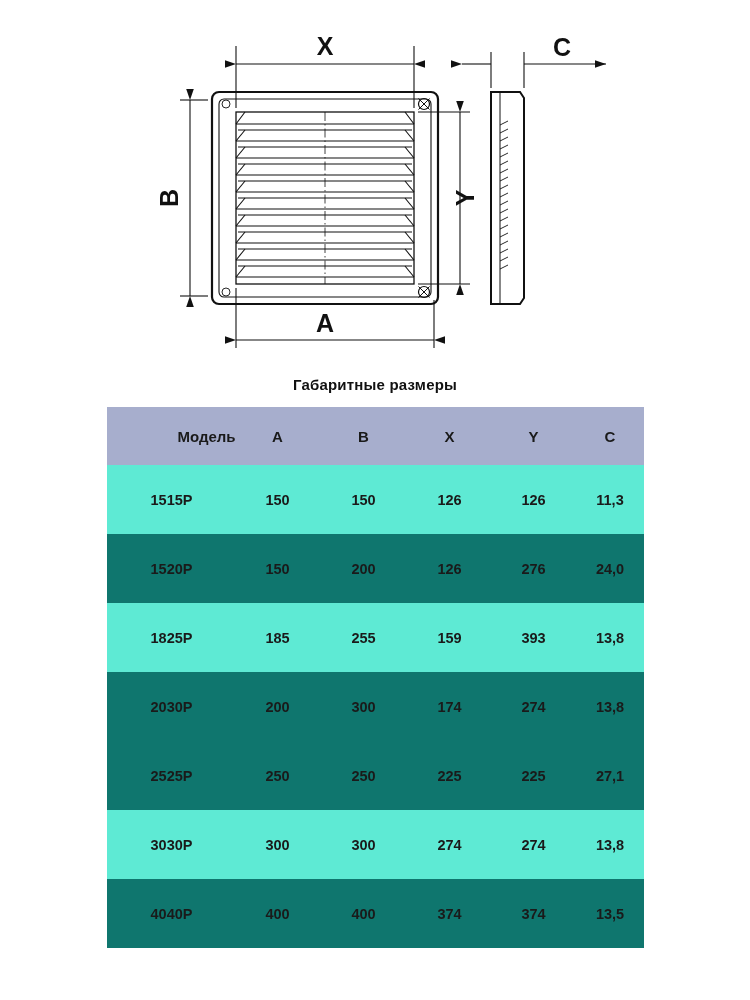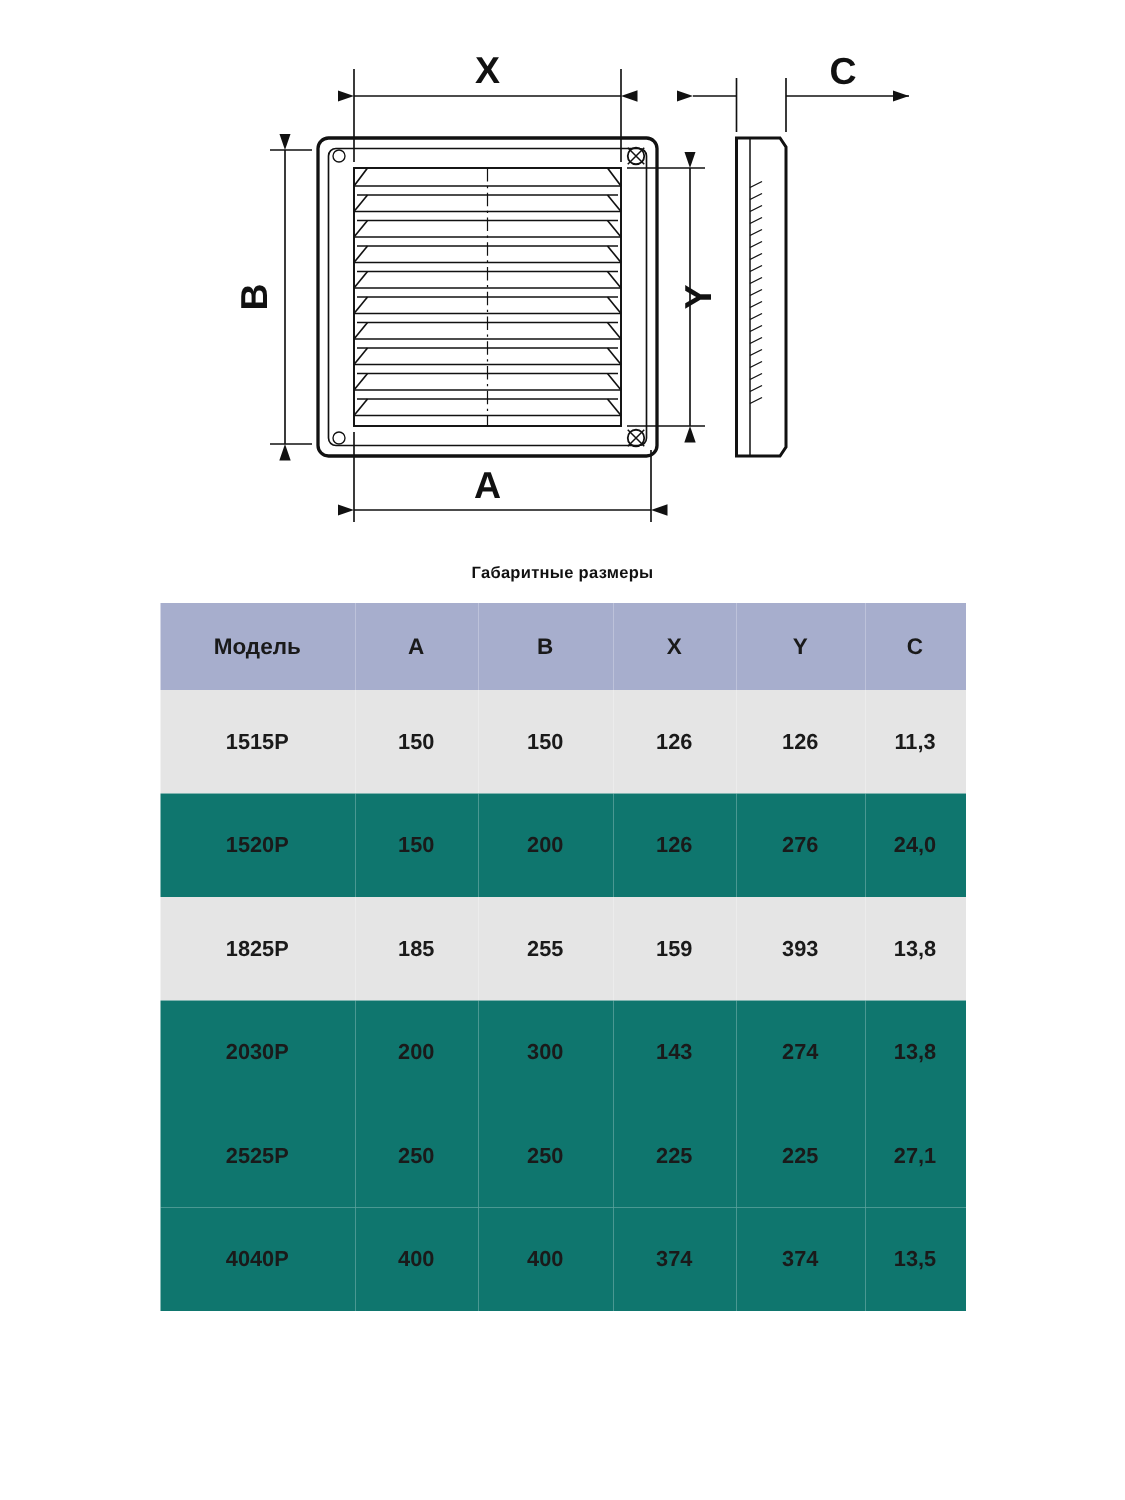--- a/index.html
+++ b/index.html
@@ -29,21 +29,21 @@
   .dim-label {
     font-family: "Liberation Sans", sans-serif;
     font-size: 25px;
     font-weight: 700;
     fill: #111111;
   }
 
   
   #table-title {
     text-align: center;
-    font-size: 11px;
+    font-size: 15px;
     font-weight: 700;
     color: #111111;
     margin: 6px 0 14px 0;
     letter-spacing: 0.2px;
   }
 
   #spec-table {
     border-collapse: collapse;
     width: 537px;
     margin: 0 auto;
@@ -56,28 +56,28 @@
     color: #1a1a1a;
     border: none;
   }
   #spec-table thead th {
     background: #a7aecd;
     font-weight: 700;
     height: 56px;
     font-size: 15px;
   }
   #spec-table thead th:first-child {
-    text-align: center;
+    text-align: right;
   }
   #spec-table tbody td {
     height: 67px;
     font-weight: 700;
   }
   #spec-table tbody tr.odd td {
-    background: #e5e5e5;
+    background: #5eead4;
   }
   #spec-table tbody tr.even td {
     background: #0f766e;
   }
   #spec-table col.c-model { width: 130px; }
   #spec-table col.c-a { width: 82px; }
   #spec-table col.c-b { width: 90px; }
   #spec-table col.c-x { width: 82px; }
   #spec-table col.c-y { width: 86px; }
   #spec-table col.c-c { width: 67px; }
@@ -259,32 +259,40 @@
       <td>185</td>
       <td>255</td>
       <td>159</td>
       <td>393</td>
       <td>13,8</td>
     </tr>
     <tr class="even">
       <td>2030Р</td>
       <td>200</td>
       <td>300</td>
-      <td>143</td>
+      <td>174</td>
       <td>274</td>
       <td>13,8</td>
     </tr>
     <tr class="even">
       <td>2525Р</td>
       <td>250</td>
       <td>250</td>
       <td>225</td>
       <td>225</td>
       <td>27,1</td>
     </tr>
+    <tr class="odd">
+      <td>3030Р</td>
+      <td>300</td>
+      <td>300</td>
+      <td>274</td>
+      <td>274</td>
+      <td>13,8</td>
+    </tr>
     <tr class="even">
       <td>4040Р</td>
       <td>400</td>
       <td>400</td>
       <td>374</td>
       <td>374</td>
       <td>13,5</td>
     </tr>
   </tbody>
 </table>

